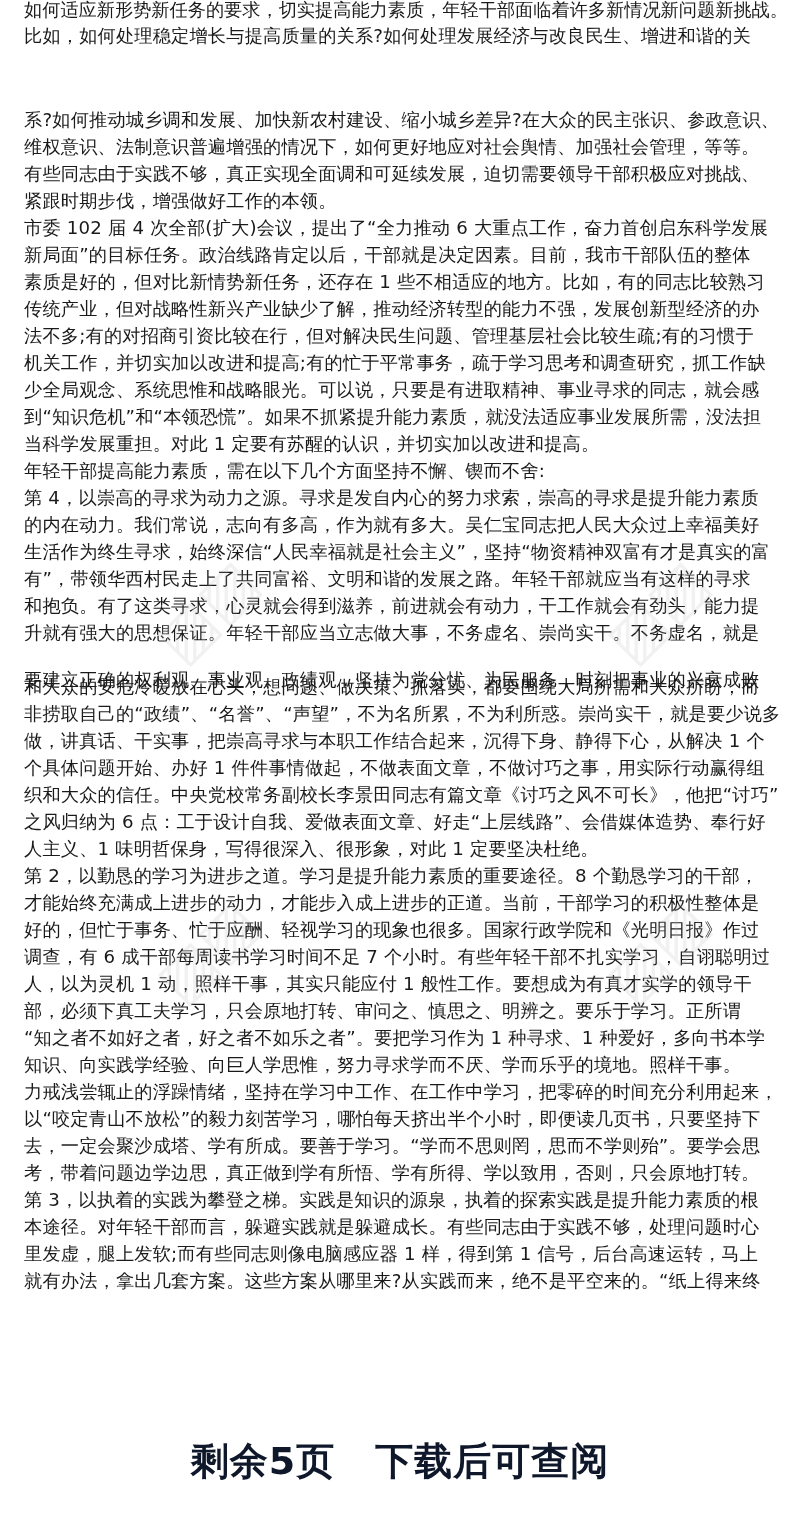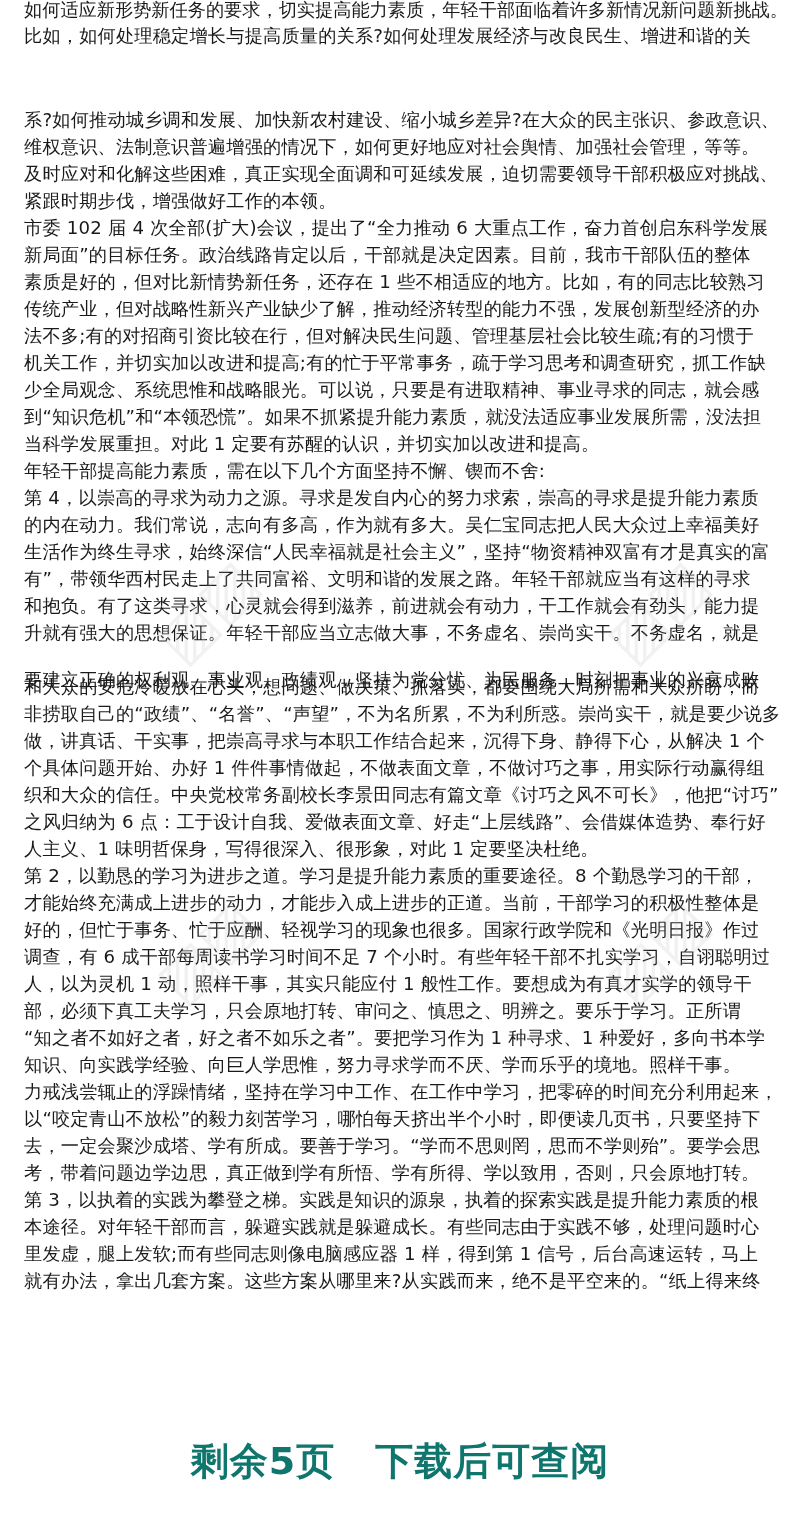--- a/index.html
+++ b/index.html
@@ -55,41 +55,41 @@
       white-space: nowrap;
     }
     .more-banner {
       position: absolute;
       left: 0;
       top: 1420px;
       width: 800px;
       text-align: center;
       font-size: 38px;
       font-weight: bold;
-      color: #0f766e;
+      color: #0f172a;
       letter-spacing: 1px;
     }
     .more-banner span.gap {
       display: inline-block;
       width: 40px;
     }
   </style>
 </head>
 <body>
 
 <div class="page">
 
   <div class="clipped-top">如何适应新形势新任务的要求，切实提高能力素质，年轻干部面临着许多新情况新问题新挑战。</div>
 
   <div id="lines">
     <div class="line" style="top:6px">比如，如何处理稳定增长与提高质量的关系?如何处理发展经济与改良民生、增进和谐的关</div>
 
     <div class="line" style="top:90px">系?如何推动城乡调和发展、加快新农村建设、缩小城乡差异?在大众的民主张识、参政意识、</div>
     <div class="line" style="top:117px">维权意识、法制意识普遍增强的情况下，如何更好地应对社会舆情、加强社会管理，等等。</div>
-    <div class="line" style="top:144px">及时应对和化解这些困难，真正实现全面调和可延续发展，迫切需要领导干部积极应对挑战、</div>
+    <div class="line" style="top:144px">有些同志由于实践不够，真正实现全面调和可延续发展，迫切需要领导干部积极应对挑战、</div>
     <div class="line" style="top:171px">紧跟时期步伐，增强做好工作的本领。</div>
     <div class="line" style="top:198px">市委 102 届 4 次全部(扩大)会议，提出了“全力推动 6 大重点工作，奋力首创启东科学发展</div>
     <div class="line" style="top:225px">新局面”的目标任务。政治线路肯定以后，干部就是决定因素。目前，我市干部队伍的整体</div>
     <div class="line" style="top:252px">素质是好的，但对比新情势新任务，还存在 1 些不相适应的地方。比如，有的同志比较熟习</div>
     <div class="line" style="top:279px">传统产业，但对战略性新兴产业缺少了解，推动经济转型的能力不强，发展创新型经济的办</div>
     <div class="line" style="top:306px">法不多;有的对招商引资比较在行，但对解决民生问题、管理基层社会比较生疏;有的习惯于</div>
     <div class="line" style="top:333px">机关工作，并切实加以改进和提高;有的忙于平常事务，疏于学习思考和调查研究，抓工作缺</div>
     <div class="line" style="top:360px">少全局观念、系统思惟和战略眼光。可以说，只要是有进取精神、事业寻求的同志，就会感</div>
     <div class="line" style="top:387px">到“知识危机”和“本领恐慌”。如果不抓紧提升能力素质，就没法适应事业发展所需，没法担</div>
     <div class="line" style="top:414px">当科学发展重担。对此 1 定要有苏醒的认识，并切实加以改进和提高。</div>

